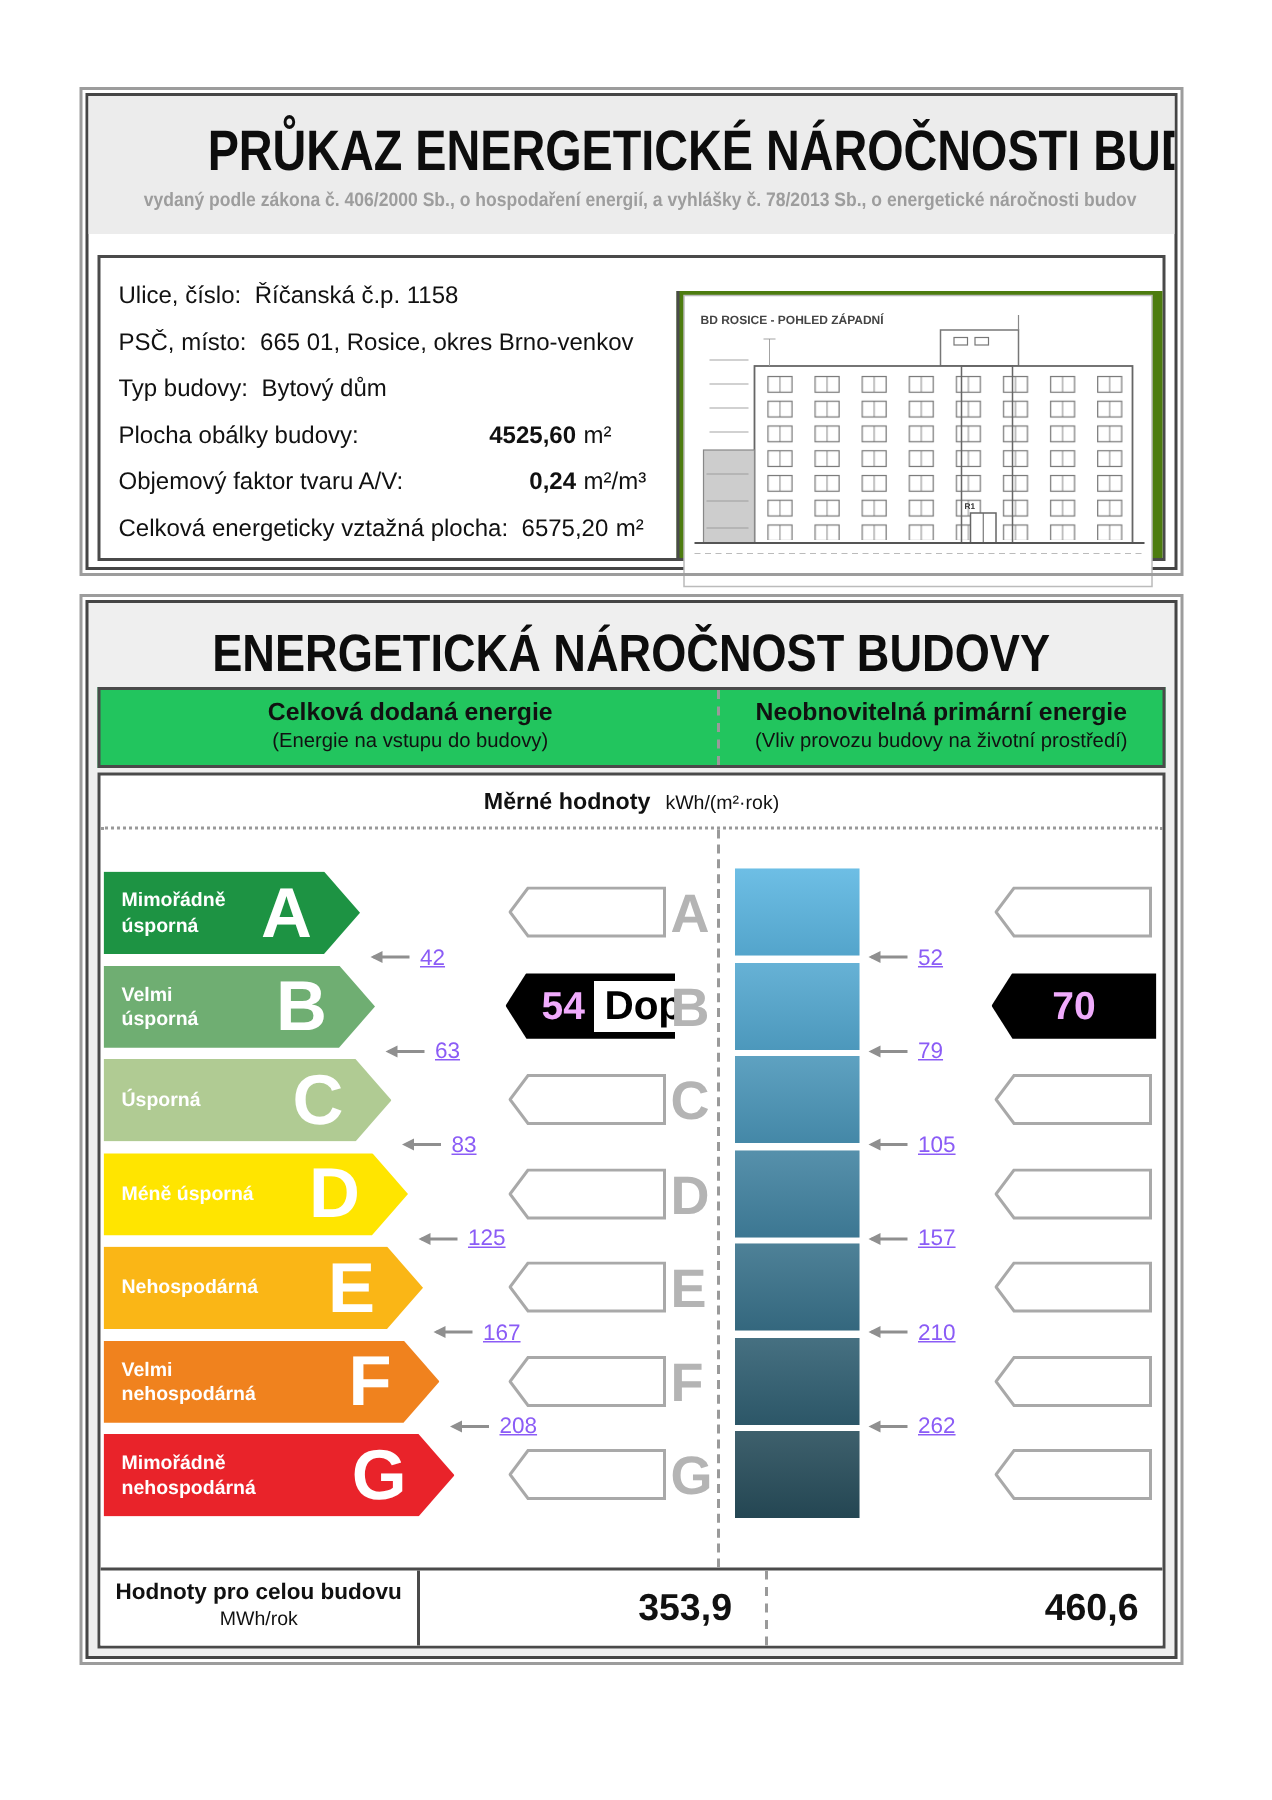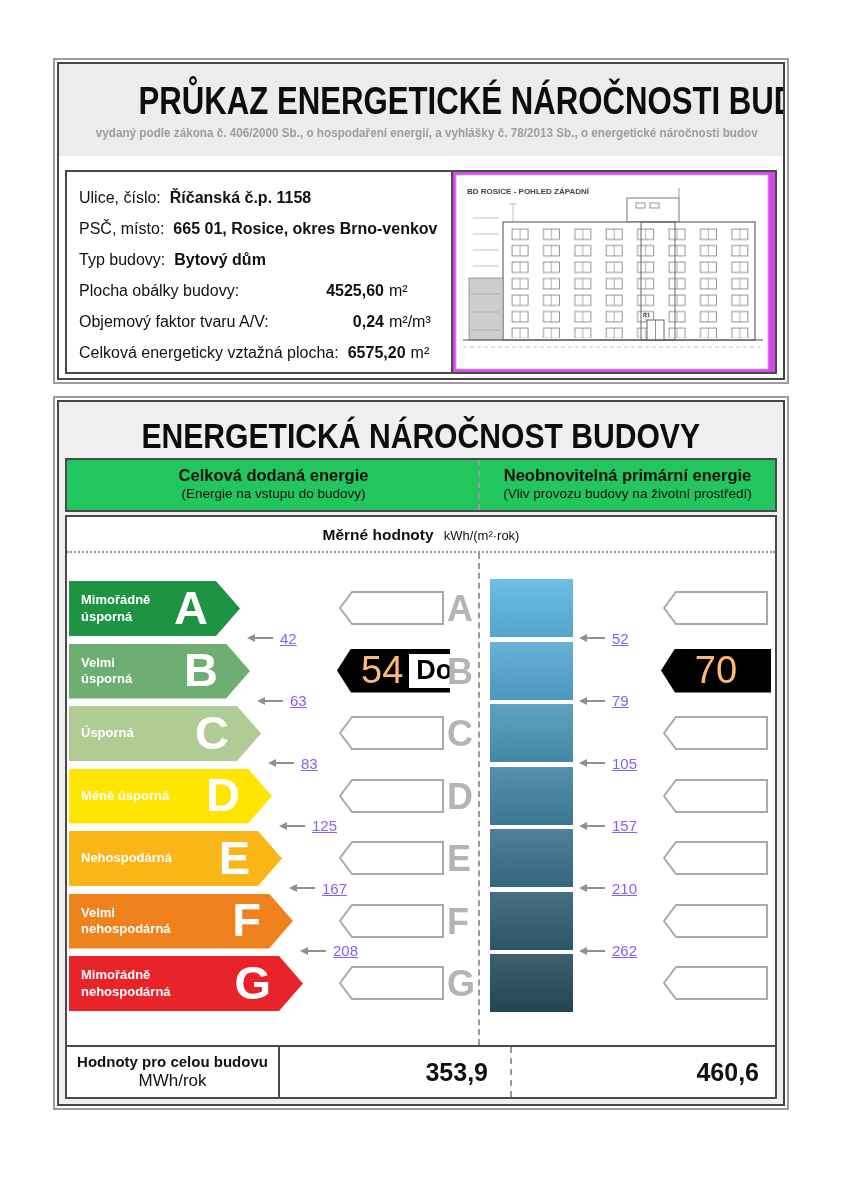--- a/index.html
+++ b/index.html
@@ -16,25 +16,25 @@
   #sec1 { top:62px; height:318px; }
   .s1-header { height:92px; background:#ececec; text-align:center; overflow:hidden; }
   .s1-title { margin-top:16px; font-size:38px; font-weight:bold; white-space:nowrap;
     display:inline-block; transform:scaleX(0.82); transform-origin:center; letter-spacing:0; color:#0d0d0d; }
   .s1-sub { margin-top:2px; font-size:13px; font-weight:bold; color:#9d9d9d; white-space:nowrap;
     display:inline-block; transform:scaleX(0.90); transform-origin:center; }
   .s1-inner { margin:14px 6px 0 6px; height:204px; border:2px solid #4a4a4a; display:flex; background:#fff; box-sizing:border-box; }
   .info-cell { flex:1; padding:10px 8px 0 12px; }
   .info-row { height:31px; display:flex; align-items:center; font-size:16px; white-space:nowrap; }
   .info-row .lbl { margin-right:9px; }
-  .info-row .val { font-weight:bold; }
+  .info-row .val { font-weight:normal; }
   .info-row .num { font-weight:bold; margin-left:auto; text-align:right; }
   .info-row .unit { width:54px; margin-left:5px; }
   .info-row .unit-inline { margin-left:5px; }
-  .drawing-cell { width:318px; border-left:2px solid #4a4a4a; padding:2px; box-sizing:content-box; background:#d946ef; }
+  .drawing-cell { width:318px; border-left:2px solid #4a4a4a; padding:2px; box-sizing:content-box; background:#4d7c0f;margin-top:22px; }
   .drawing-cell svg { width:314px; height:196px; display:block; }
   
   #sec2 { top:400px; height:706px; background:#efefef; }
   .s2-titlewrap { text-align:center; height:56px; }
   .s2-title { margin-top:14px; font-size:35px; font-weight:bold; white-space:nowrap;
     display:inline-block; transform:scaleX(0.86); transform-origin:center; color:#0d0d0d; }
   .cols-header { margin:0 6px; height:54px; border:2px solid #4a4a4a; background:#22c55e;
     display:flex; position:relative; box-sizing:border-box; }
   .col-h { text-align:center; padding-top:6px; }
   .col-h.left { width:413px; }
@@ -59,31 +59,31 @@
     color:#8b5cf6; font-size:15px;text-decoration:underline; }
   .tick-arrow { width:24px; height:0; border-top:2px solid #8f8f8f; position:relative; }
   .tick-arrow::before { content:""; position:absolute; left:-2px; top:-5px; width:0; height:0;
     border-right:8px solid #8f8f8f; border-top:4px solid transparent; border-bottom:4px solid transparent; }
   .marker-svg { position:absolute; }
   .marker-svg polygon { fill:#fff; stroke:#a9a9a9; stroke-width:2; }
   .marker-letter { position:absolute; left:380px; width:44px; font-size:36px; font-weight:bold;
     color:#b4b4b4; line-height:38px; }
   .black-marker { position:absolute; background:#000; display:flex; align-items:center;
     clip-path:polygon(14px 0, 100% 0, 100% 100%, 14px 100%, 0 50%); }
-  .black-marker .mv { color:#fdba74; font-size:38px; font-weight:normal; margin-left:24px; }
+  .black-marker .mv { color:#f0abfc; font-size:26px; font-weight:bold; margin-left:24px; }
   .black-marker.center { justify-content:center; }
   .black-marker.center .mv { margin-left:0; }
   .dop-box { margin-left:6px; margin-right:5px; background:#fff; color:#000;
     font-size:27px; font-weight:bold; padding:1px 7px 2px 7px; }
   .blue-block { position:absolute; left:423px; width:83px; height:58px;
     background-image:linear-gradient(rgba(255,255,255,0.10), rgba(0,0,0,0.10)); }
   .summary-row { height:52px; border-top:2px solid #4a4a4a; display:flex; box-sizing:border-box; background:#fff; }
   .sum-label { width:213px; border-right:2px solid #4a4a4a; text-align:center; padding-top:6px; box-sizing:border-box; }
   .sum-label .t { font-size:15px; font-weight:bold; }
-  .sum-label .u { font-size:17px; margin-top:1px; }
+  .sum-label .u { font-size:13px; margin-top:1px; }
   .sum-val { display:flex; align-items:center; justify-content:flex-end; font-size:25px; font-weight:bold; }
   .sum-val.left { width:196px; padding-right:22px; border-right:2px dashed #9a9a9a; box-sizing:content-box;margin-left:12px; }
   .sum-val.right { flex:1; padding-right:16px; }
 </style>
 </head>
 <body>
 
 <div class="section" id="sec1">
   <div class="s1-header">
     <div><span class="s1-title">PRŮKAZ ENERGETICKÉ NÁROČNOSTI BUDOVY</span></div>

